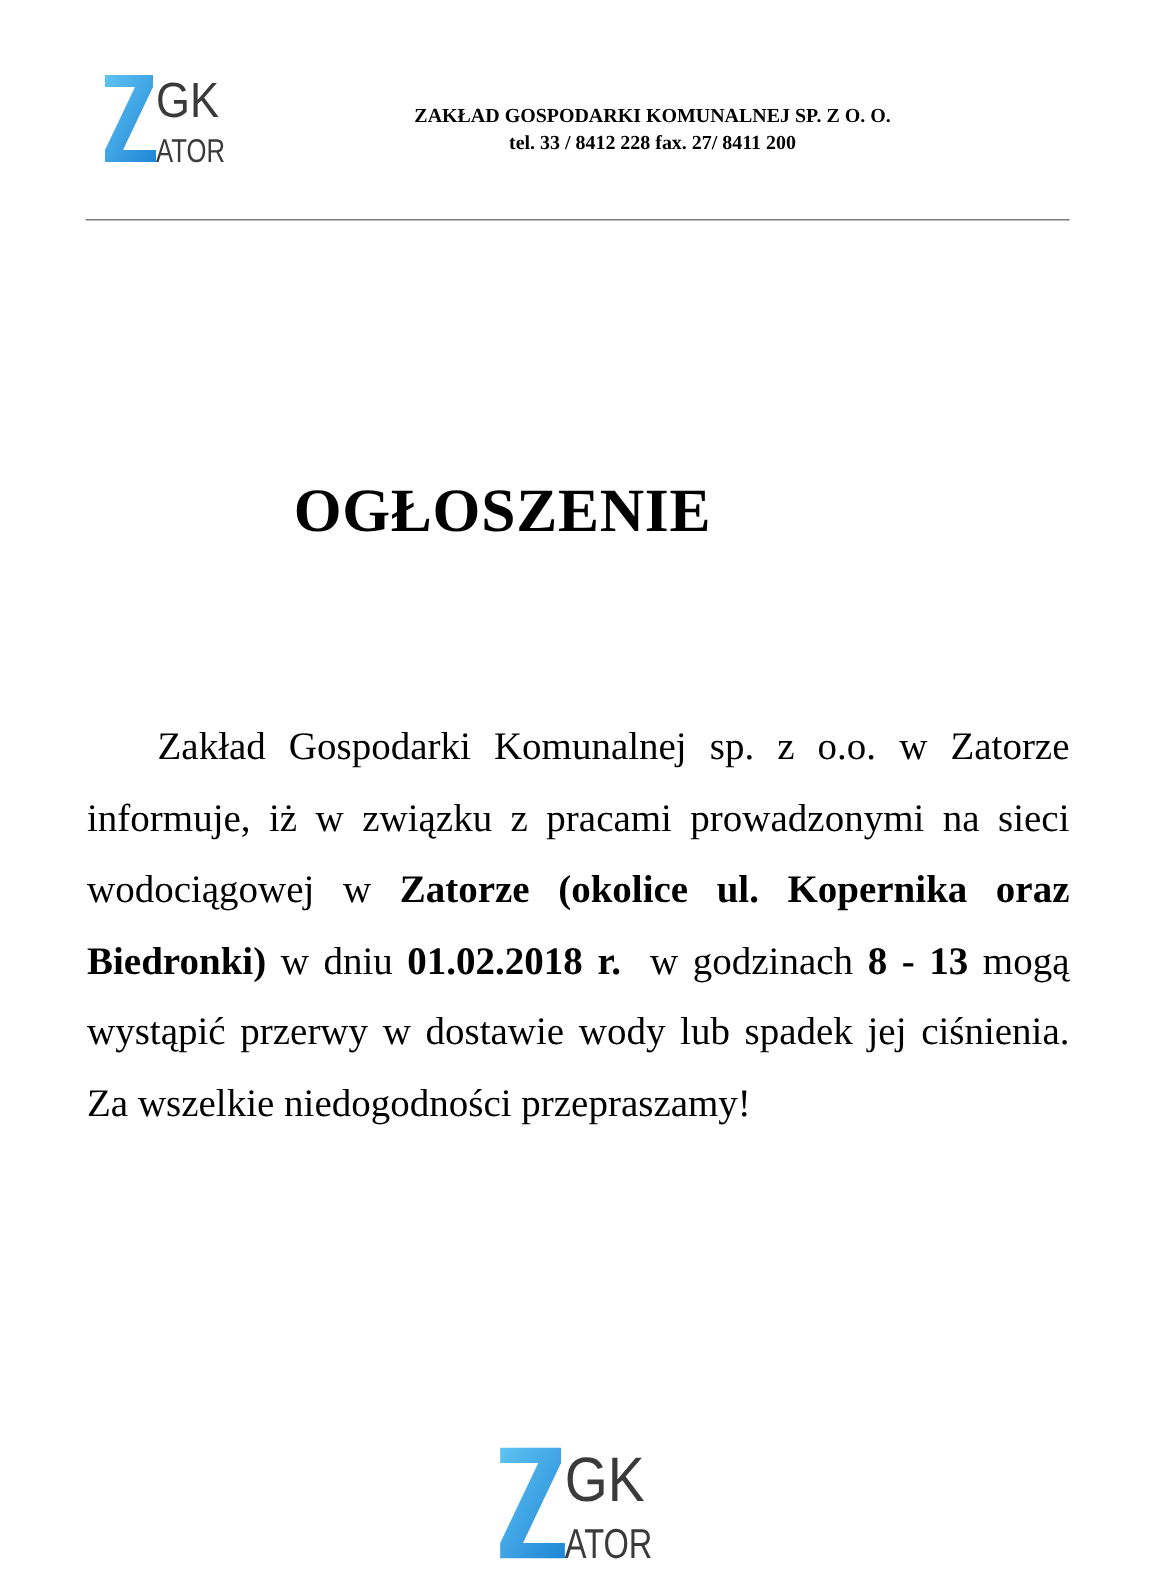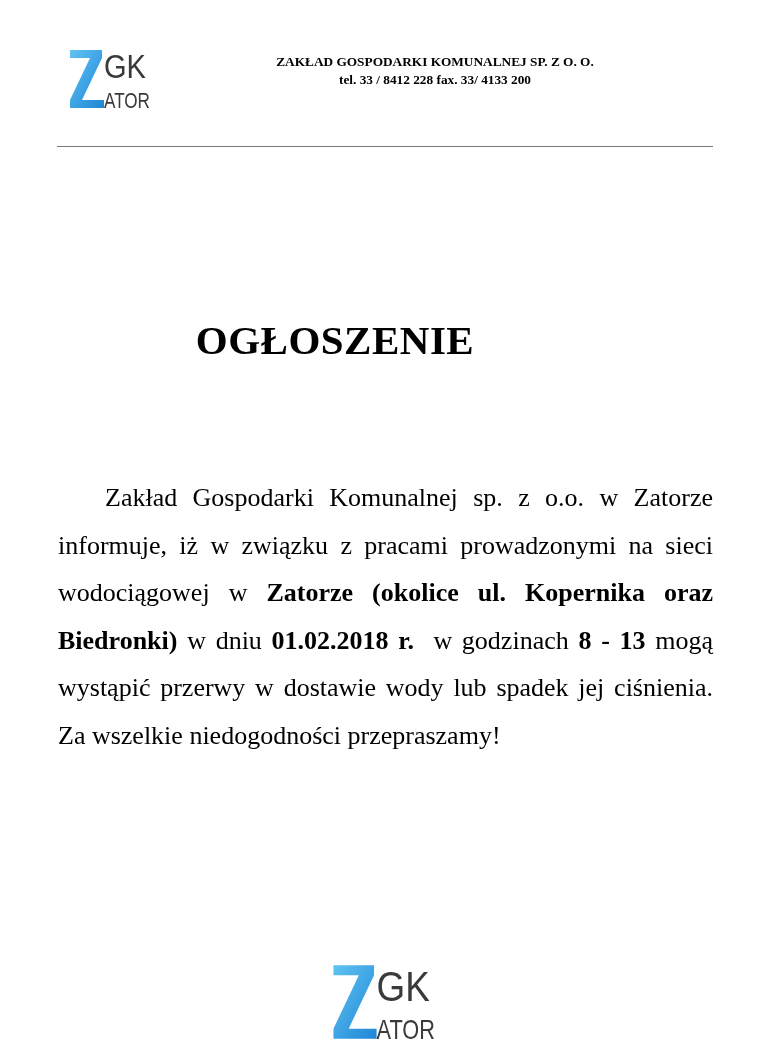--- a/index.html
+++ b/index.html
@@ -1,21 +1,21 @@
 <!DOCTYPE html>
 <html><head>
 <meta charset="utf-8">
 <style>
   html, body { margin:0; padding:0; background:#ffffff; }
   body { width:782px; height:1061px; position:relative; overflow:hidden; font-family:"Liberation Serif", serif; color:#000; }
   .logo { position:absolute; display:flex; align-items:flex-start; }
   .logo-top { left:58px; top:38px; width:110px; height:82px; }
   .logo-bottom { left:318px; top:950px; width:140px; height:104px; }
   .logo svg { width:100%; height:100%; }
-  .letterhead { position:absolute; left:220px; top:53px; width:430px; text-align:center; font-weight:bold; font-size:13.3px; line-height:17.5px; }
+  .letterhead { position:absolute; left:220px; top:68px; width:430px; text-align:center; font-weight:bold; font-size:13.3px; line-height:17.5px; }
   .rule { position:absolute; left:57px; top:146px; width:656px; height:1px; background:#7a7a7a; }
   .title { position:absolute; left:0; top:316px; width:670px; text-align:center; font-size:41px; font-weight:bold; letter-spacing:0.5px; }
   .body-text { position:absolute; left:58px; top:474px; width:655px; font-size:26px; line-height:47.5px; text-align:justify; }
   .body-text p { margin:0; text-indent:47px; }
   b { font-weight:bold; }
 </style>
 </head>
 <body>
 
 <div class="logo logo-top">
@@ -27,21 +27,21 @@
       </linearGradient>
     </defs>
     <polygon points="12,12 44,12 44,20 24,62 46,62 46,70 12,70 12,62 32,20 12,20" fill="url(#zg1)"></polygon>
     <text x="46" y="40" font-family="Liberation Sans, sans-serif" font-size="33" fill="#3a3a3a" textLength="42" lengthAdjust="spacingAndGlyphs">GK</text>
     <text x="46" y="70" font-family="Liberation Sans, sans-serif" font-size="22" fill="#3a3a3a" textLength="46" lengthAdjust="spacingAndGlyphs">ATOR</text>
   </svg>
 </div>
 
 <div class="letterhead">
   <div>ZAKŁAD GOSPODARKI KOMUNALNEJ SP. Z O. O.</div>
-  <div>tel. 33 / 8412 228  fax. 33/ 4133 200</div>
+  <div>tel. 33 / 8412 228  fax. 27/ 8411 200</div>
 </div>
 
 <div class="rule"></div>
 
 <div class="title">OGŁOSZENIE</div>
 
 <div class="body-text">
   <p><span>Zakład Gospodarki Komunalnej sp. z o.o. w Zatorze informuje, iż w związku z pracami prowadzonymi na sieci wodociągowej w </span><b>Zatorze (okolice ul. Kopernika oraz Biedronki)</b><span> w dniu </span><b>01.02.2018 r.</b><span style="white-space:pre-wrap">  w godzinach </span><b>8 - 13</b><span> mogą wystąpić przerwy w dostawie  wody lub spadek jej ciśnienia. Za wszelkie niedogodności przepraszamy!</span></p>
 </div>
 

